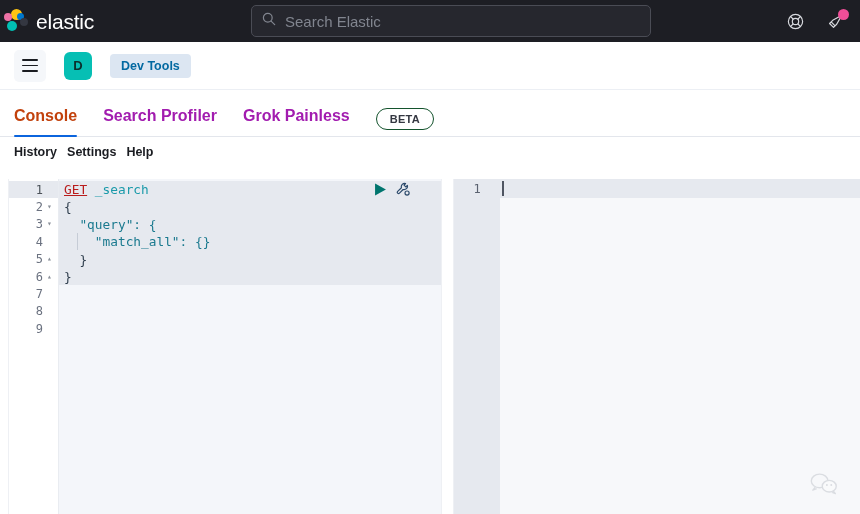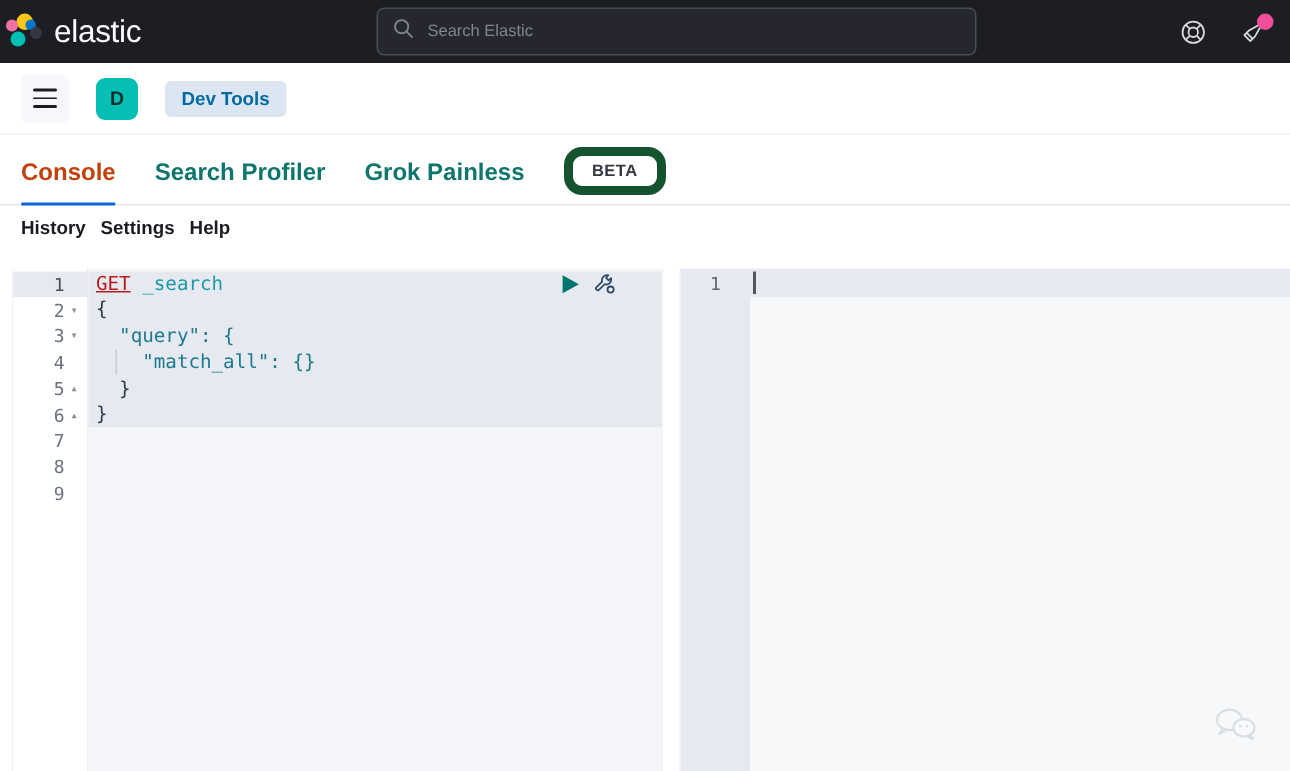--- a/index.html
+++ b/index.html
@@ -63,21 +63,21 @@
     border: 1px solid #4a4c55;
     border-radius: 5px;
     display: flex;
     align-items: center;
     padding: 0 10px;
     gap: 9px;
   }
   .search-box svg { flex: none; }
   .search-ph {
     color: #81858f;
-    font-size: 11px;
+    font-size: 15px;
   }
   .header-right {
     position: absolute;
     right: 12px;
     top: 0;
     height: 42px;
     display: flex;
     align-items: center;
     gap: 14px;
   }
@@ -161,37 +161,37 @@
     display: flex;
     align-items: flex-end;
     padding: 0 14px;
     gap: 26px;
     border-bottom: 1px solid #e3e6ec;
     position: relative;
   }
   .tab {
     font-size: 16px;
     font-weight: bold;
-    color: #0f766e;
+    color: #a21caf;
     padding-bottom: 11px;
     cursor: pointer;
     position: relative;
     white-space: nowrap;
   }
   .tab.active { color: #c2410c; }
   .tab.active::after {
     content: "";
     position: absolute;
     left: 0; right: 0; bottom: -1px;
     height: 2px;
     background: #0b64dd;
     border-radius: 1px;
   }
   .beta-pill {
-    border: 6px solid #14532d;
+    border: 1px solid #14532d;
     border-radius: 12px;
     font-size: 11px;
     font-weight: bold;
     color: #343741;
     padding: 4px 13px;
     margin-bottom: 6px;
     letter-spacing: 0.3px;
     background: #fff;
     cursor: default;
     text-align: right;

